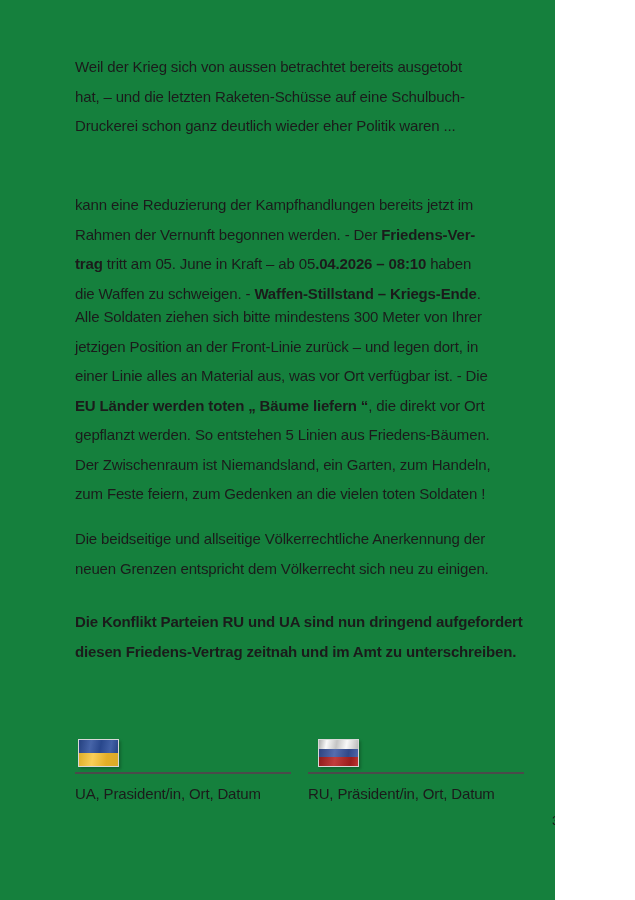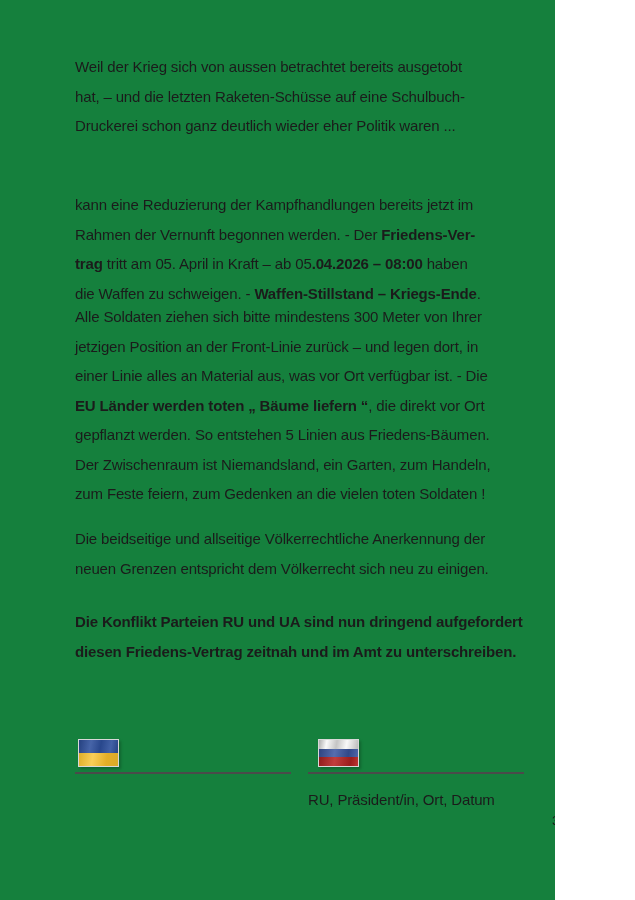--- a/index.html
+++ b/index.html
@@ -57,40 +57,40 @@
   .sig-line-right{left:308px;}
 
   .sig-label{
     position:absolute;
     top:785px;
     font-size:15px;
     letter-spacing:-0.15px;
     white-space:nowrap;
   }
   .sig-label-left{left:75px;}
-  .sig-label-right{left:308px;margin-top:6px;}
+  .sig-label-right{left:308px;}
 
   .page-num{
     position:absolute;
     left:552px;top:813px;
     font-size:13px;
   }
 </style>
 </head>
 <body>
 
 <div class="page">
 
   <div class="para p1"><span>Weil der Krieg sich von aussen betrachtet bereits ausgetobt
 hat, – und die letzten Raketen-Schüsse auf eine Schulbuch-
 Druckerei schon ganz deutlich wieder eher Politik waren ...</span></div>
 
   <div class="para p2"><span>kann eine Reduzierung der Kampfhandlungen bereits jetzt im
 Rahmen der Vernunft begonnen werden. - Der </span><span class="b">Friedens-Ver-
-trag</span><span> tritt am 05. April in Kraft – ab 05</span><span class="b">.04.2026 – 08:00</span><span> haben
+trag</span><span> tritt am 05. June in Kraft – ab 05</span><span class="b">.04.2026 – 08:10</span><span> haben
 die Waffen zu schweigen. - </span><span class="b">Waffen-Stillstand – Kriegs-Ende</span><span>.</span></div>
 
   <div class="para p3"><span>Alle Soldaten ziehen sich bitte mindestens 300 Meter von Ihrer
 jetzigen Position an der Front-Linie zurück – und legen dort, in
 einer Linie alles an Material aus, was vor Ort verfügbar ist. - Die
 </span><span class="b">EU Länder werden toten „ Bäume liefern “</span><span>, die direkt vor Ort
 gepflanzt werden. So entstehen 5 Linien aus Friedens-Bäumen.
 Der Zwischenraum ist Niemandsland, ein Garten, zum Handeln,
 zum Feste feiern, zum Gedenken an die vielen toten Soldaten !</span></div>
 
@@ -107,17 +107,18 @@
 
   <div class="flag flag-ru">
     <div class="stripe s-white" style="background-color: rgb(240, 240, 240);"></div>
     <div class="stripe s-blue" style="background-color: rgb(58, 85, 160);"></div>
     <div class="stripe s-red" style="background-color: rgb(184, 35, 34);"></div>
   </div>
 
   <div class="sig-line sig-line-left"></div>
   <div class="sig-line sig-line-right"></div>
 
+  <div class="sig-label sig-label-left">UA, Prasident/in, Ort, Datum</div>
   <div class="sig-label sig-label-right">RU, Präsident/in, Ort, Datum</div>
 
   <div class="page-num">3</div>
 
 </div>
 
 </body></html>

